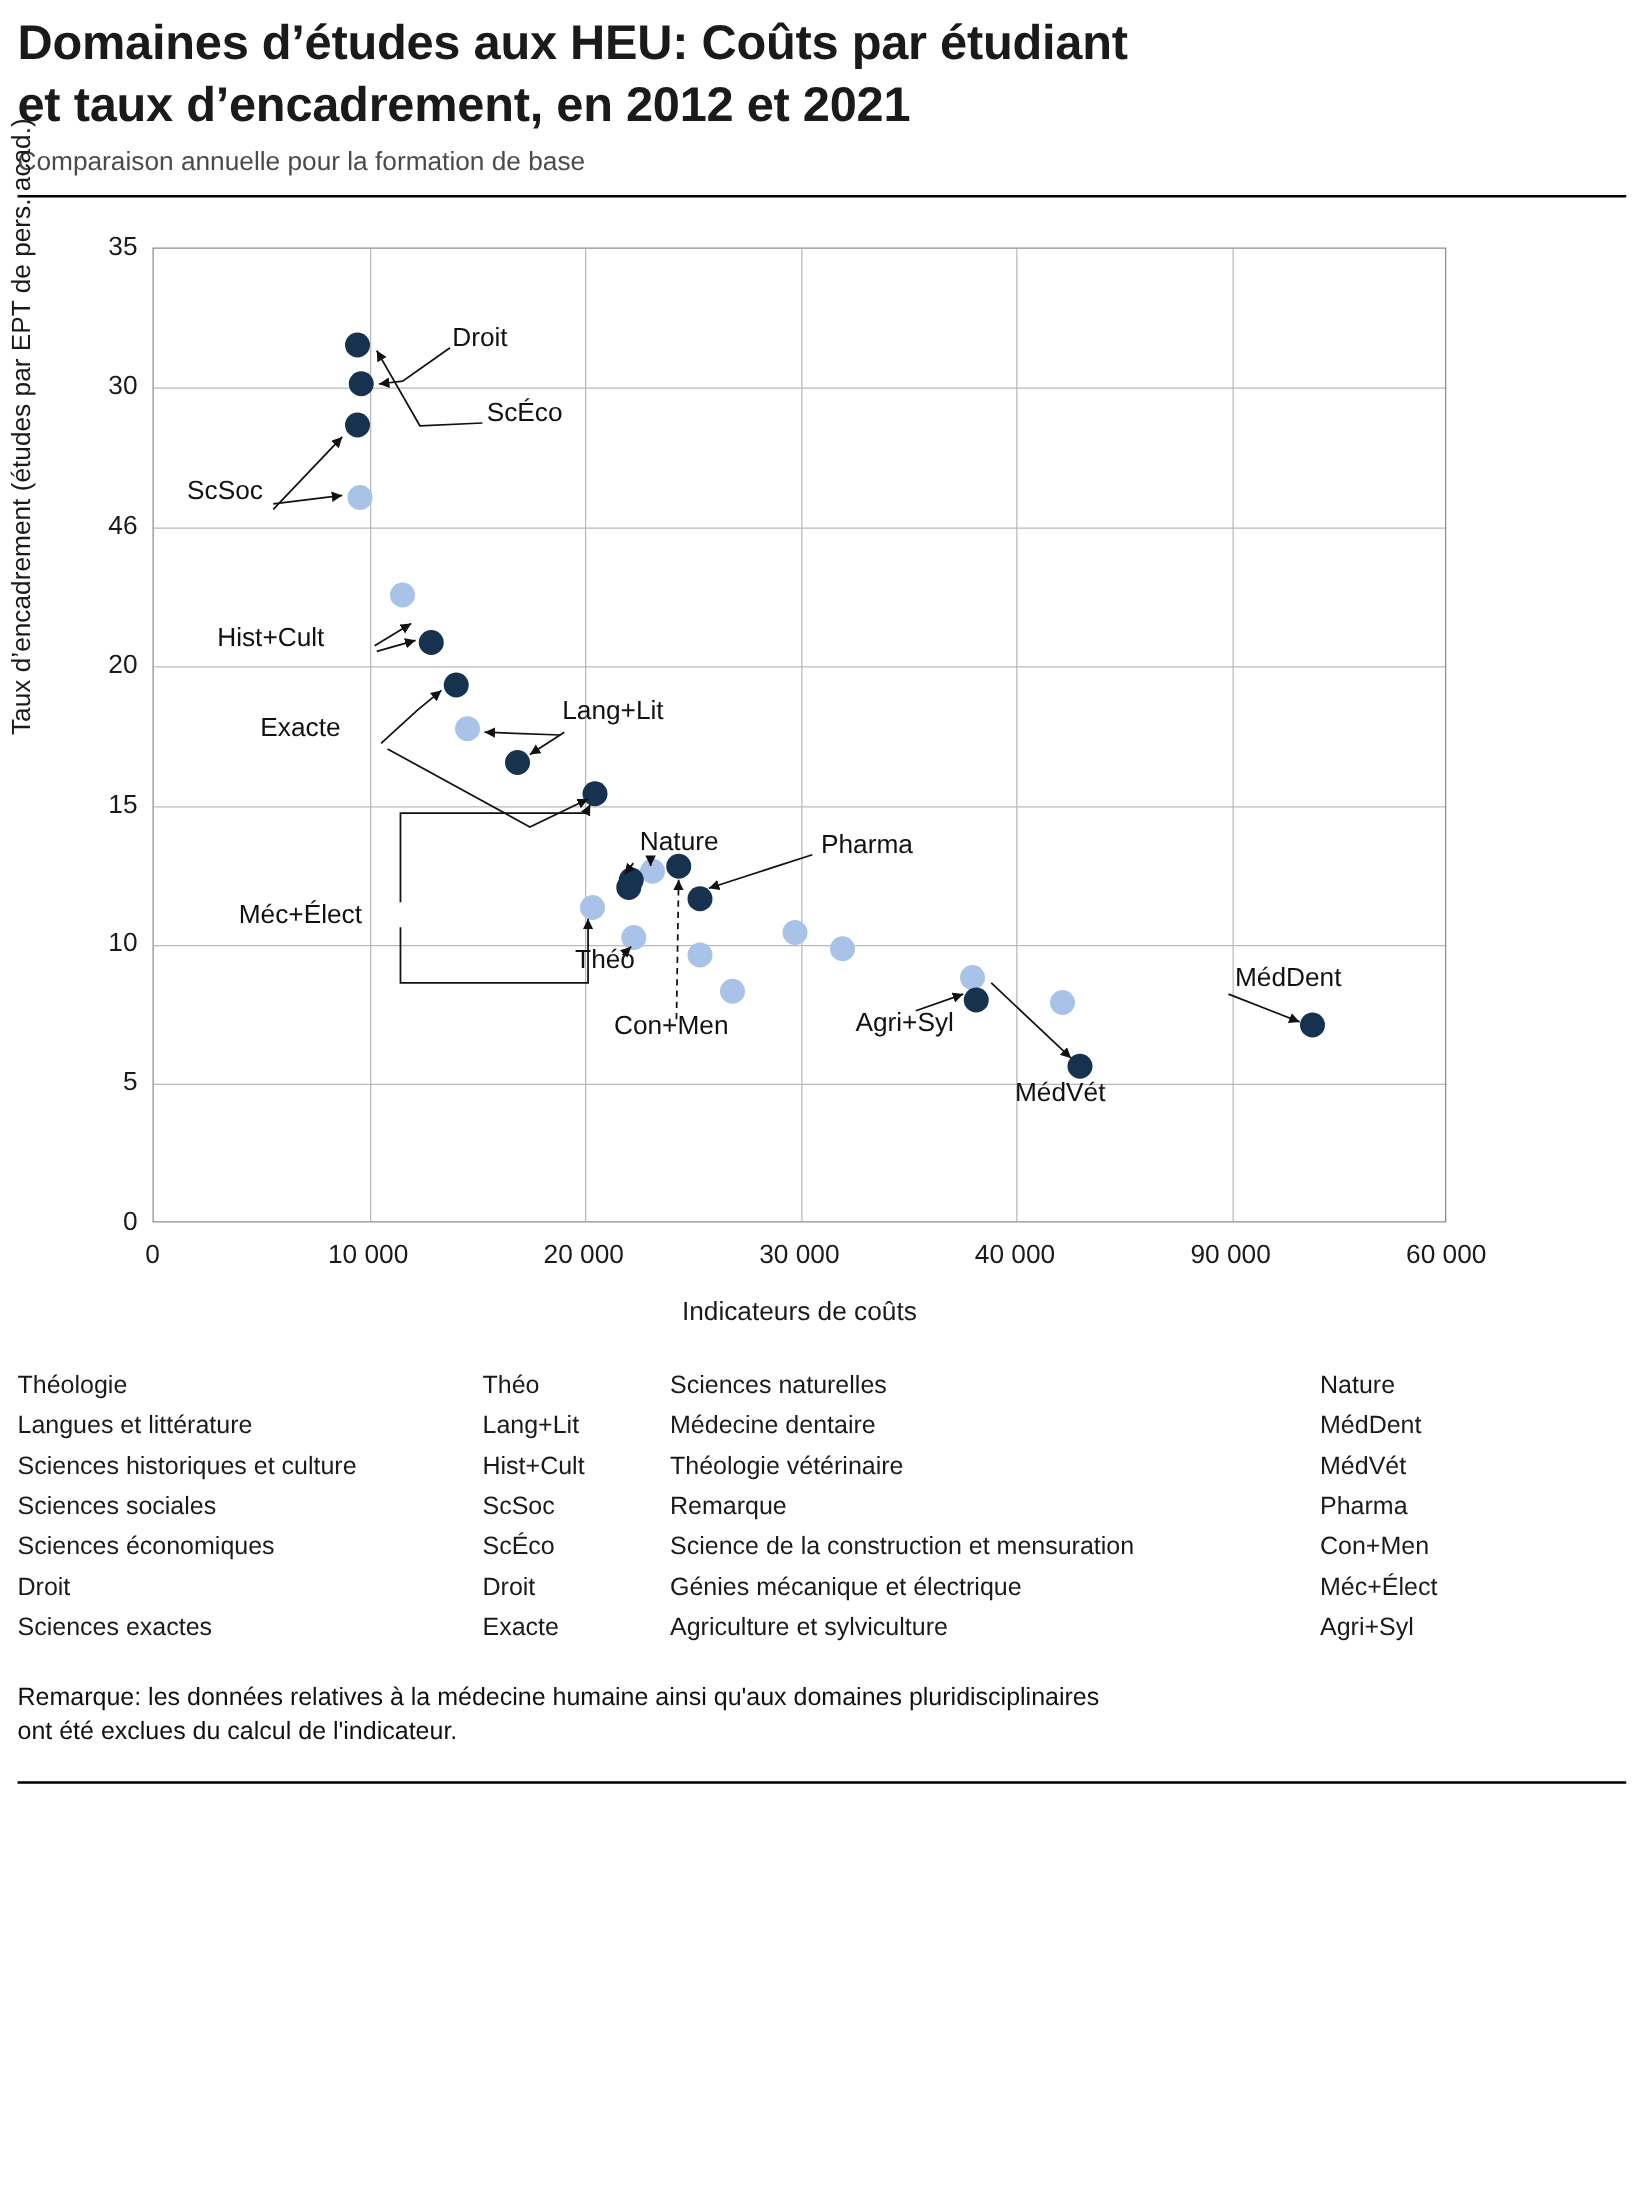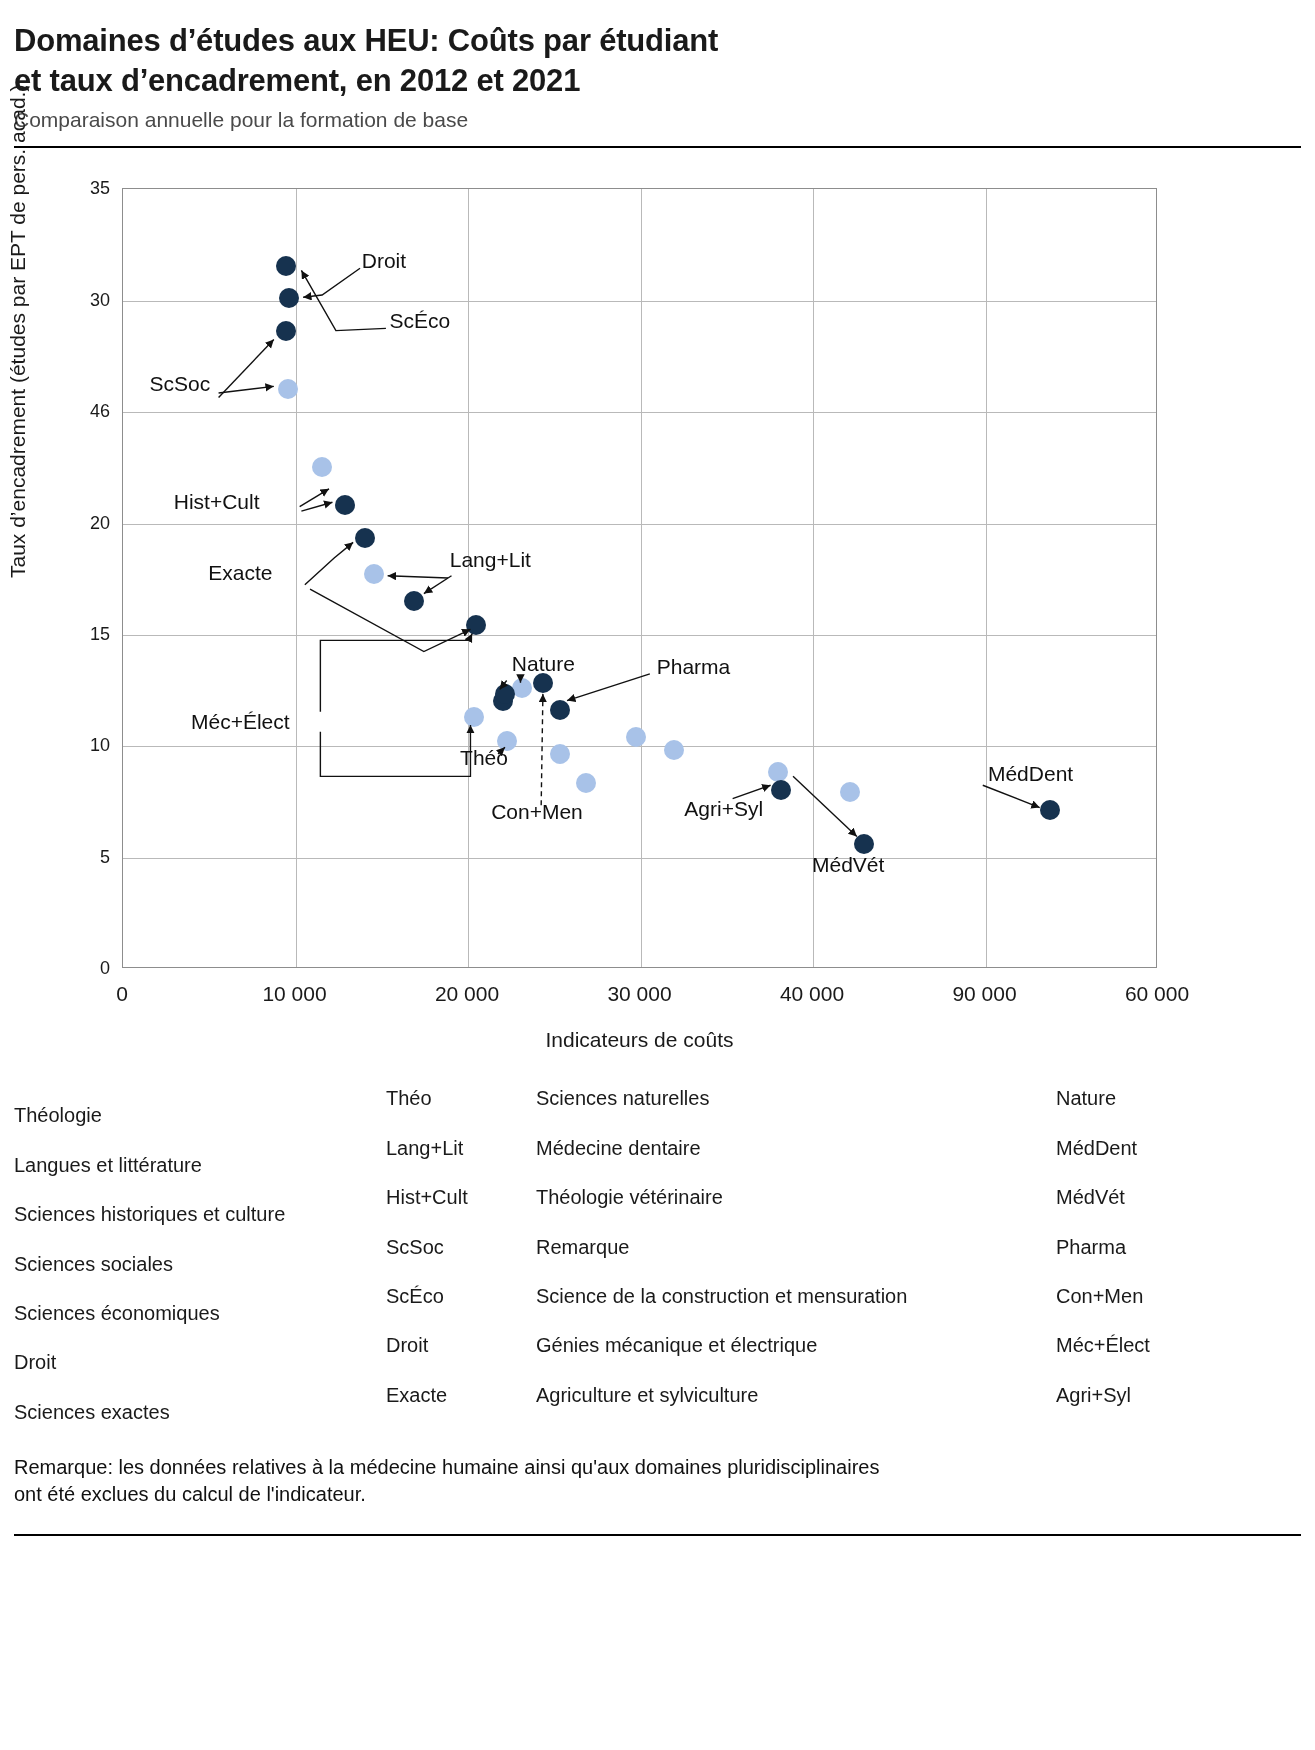--- a/index.html
+++ b/index.html
@@ -17,24 +17,24 @@
   }
   .page {
     position: relative;
     width: 1315px;
     height: 1750px;
     box-sizing: border-box;
     padding: 0 14px;
   }
   
   .title {
-    font-size: 31px;
+    font-size: 39px;
     font-weight: bold;
     line-height: 1.28;
-    margin: 21px 0 0 0;
+    margin: 10px 0 0 0;
     letter-spacing: -0.2px;
   }
   .subtitle {
     font-size: 21px;
     font-weight: normal;
     color: #4a4a4a;
     margin: 8px 0 0 0;
   }
   .rule-top {
     border: none;
@@ -59,21 +59,21 @@
   }
   .gridline-h, .gridline-v {
     position: absolute;
     background: #b9b9b9;
   }
   .gridline-h { left: 0; width: 100%; height: 1px; }
   .gridline-v { top: 0; height: 100%; width: 1px; }
   .ytick-label {
     position: absolute;
     right: 0;
-    font-size: 18px;
+    font-size: 21px;
     color: #1a1a1a;
     text-align: right;
     transform: translateY(-50%);
     width: 90px;
   }
   .xtick-label {
     position: absolute;
     font-size: 21px;
     color: #1a1a1a;
     text-align: center;
@@ -119,21 +119,21 @@
     pointer-events: none;
   }
   
   .legend {
     position: relative;
     margin-top: 4px;
     font-size: 20px;
     line-height: 1.62;
   }
   .legend-row { display: flex; }
-  .lg-c1 { width: 372px; margin-top: 17px; }
+  .lg-c1 { width: 372px; }
   .lg-c2 { width: 150px; }
   .lg-c3 { width: 520px; }
   .lg-c4 { width: 200px; }
   .remark {
     font-size: 20px;
     line-height: 1.35;
     margin-top: 26px;
     color: #111;
   }
   .rule-bottom {

